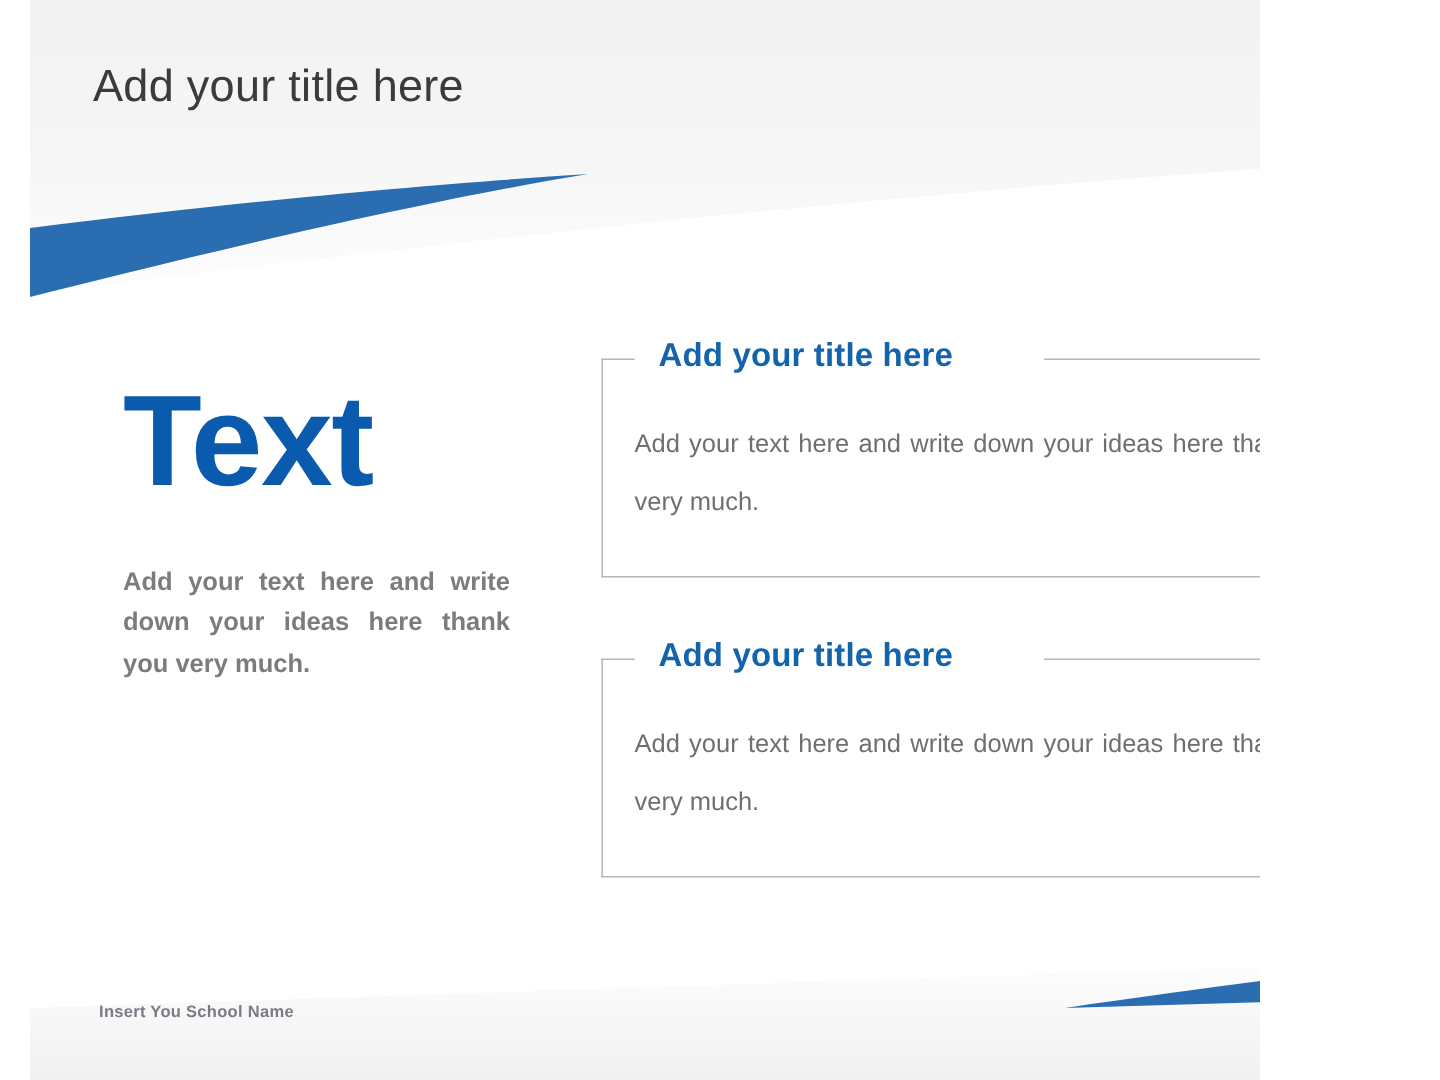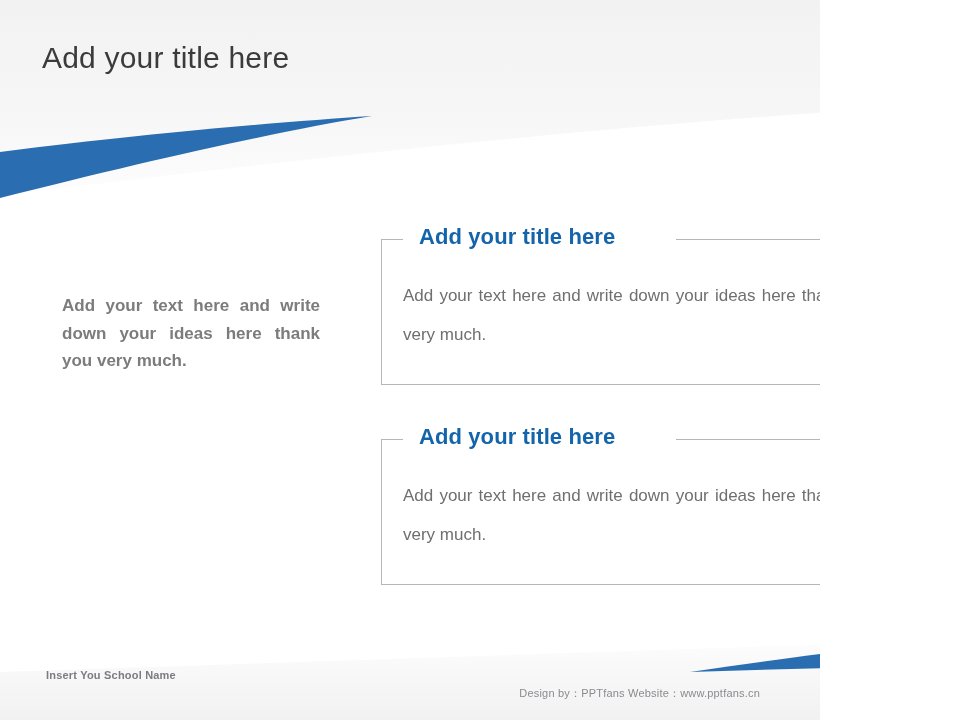--- a/index.html
+++ b/index.html
@@ -10,20 +10,21 @@
   body {
     font-family: "Liberation Sans", sans-serif;
   }
 
   .slide {
     position: relative;
     width: 820px;
     height: 720px;
     overflow: hidden;
     background: #ffffff;
+    margin-left: 20px;
   }
 
   
   .bg-decor {
     position: absolute;
     left: 0; top: 0;
     width: 960px; height: 720px;
     pointer-events: none;
   }
 
@@ -214,36 +215,36 @@
 
     <g fill="none" stroke="#ffffff" stroke-width="1.8">
       <path d="M70,17 C56,21 47,31 44,43"></path>
       <path d="M71,25 C61,28 53,35 49,44"></path>
       <path d="M10,69 C24,65 33,55 36,43"></path>
       <path d="M9,61 C19,58 27,51 31,42"></path>
     </g>
   </svg>
 
   <div class="left-col">
+    <div class="big-text">Text</div>
     <div class="left-body">Add your text here and write down your ideas here thank you very much.</div>
   </div>
 
   <div class="card card-1">
     <div class="card-frame"></div>
     <div class="frame-top-left"></div>
     <div class="frame-top-right"></div>
     <div class="card-title">Add your title here</div>
     <div class="card-body">Add your text here and write down your ideas here thank you very much.</div>
   </div>
 
   <div class="card card-2">
     <div class="card-frame"></div>
     <div class="frame-top-left"></div>
     <div class="frame-top-right"></div>
     <div class="card-title">Add your title here</div>
     <div class="card-body">Add your text here and write down your ideas here thank you very much.</div>
   </div>
 
   <div class="footer-left">Insert You School Name</div>
-  <div class="footer-right">Design by：PPTfans  Website：www.pptfans.cn</div>
   <div class="page-badge">16</div>
 
 </div>
 
 </body></html>

